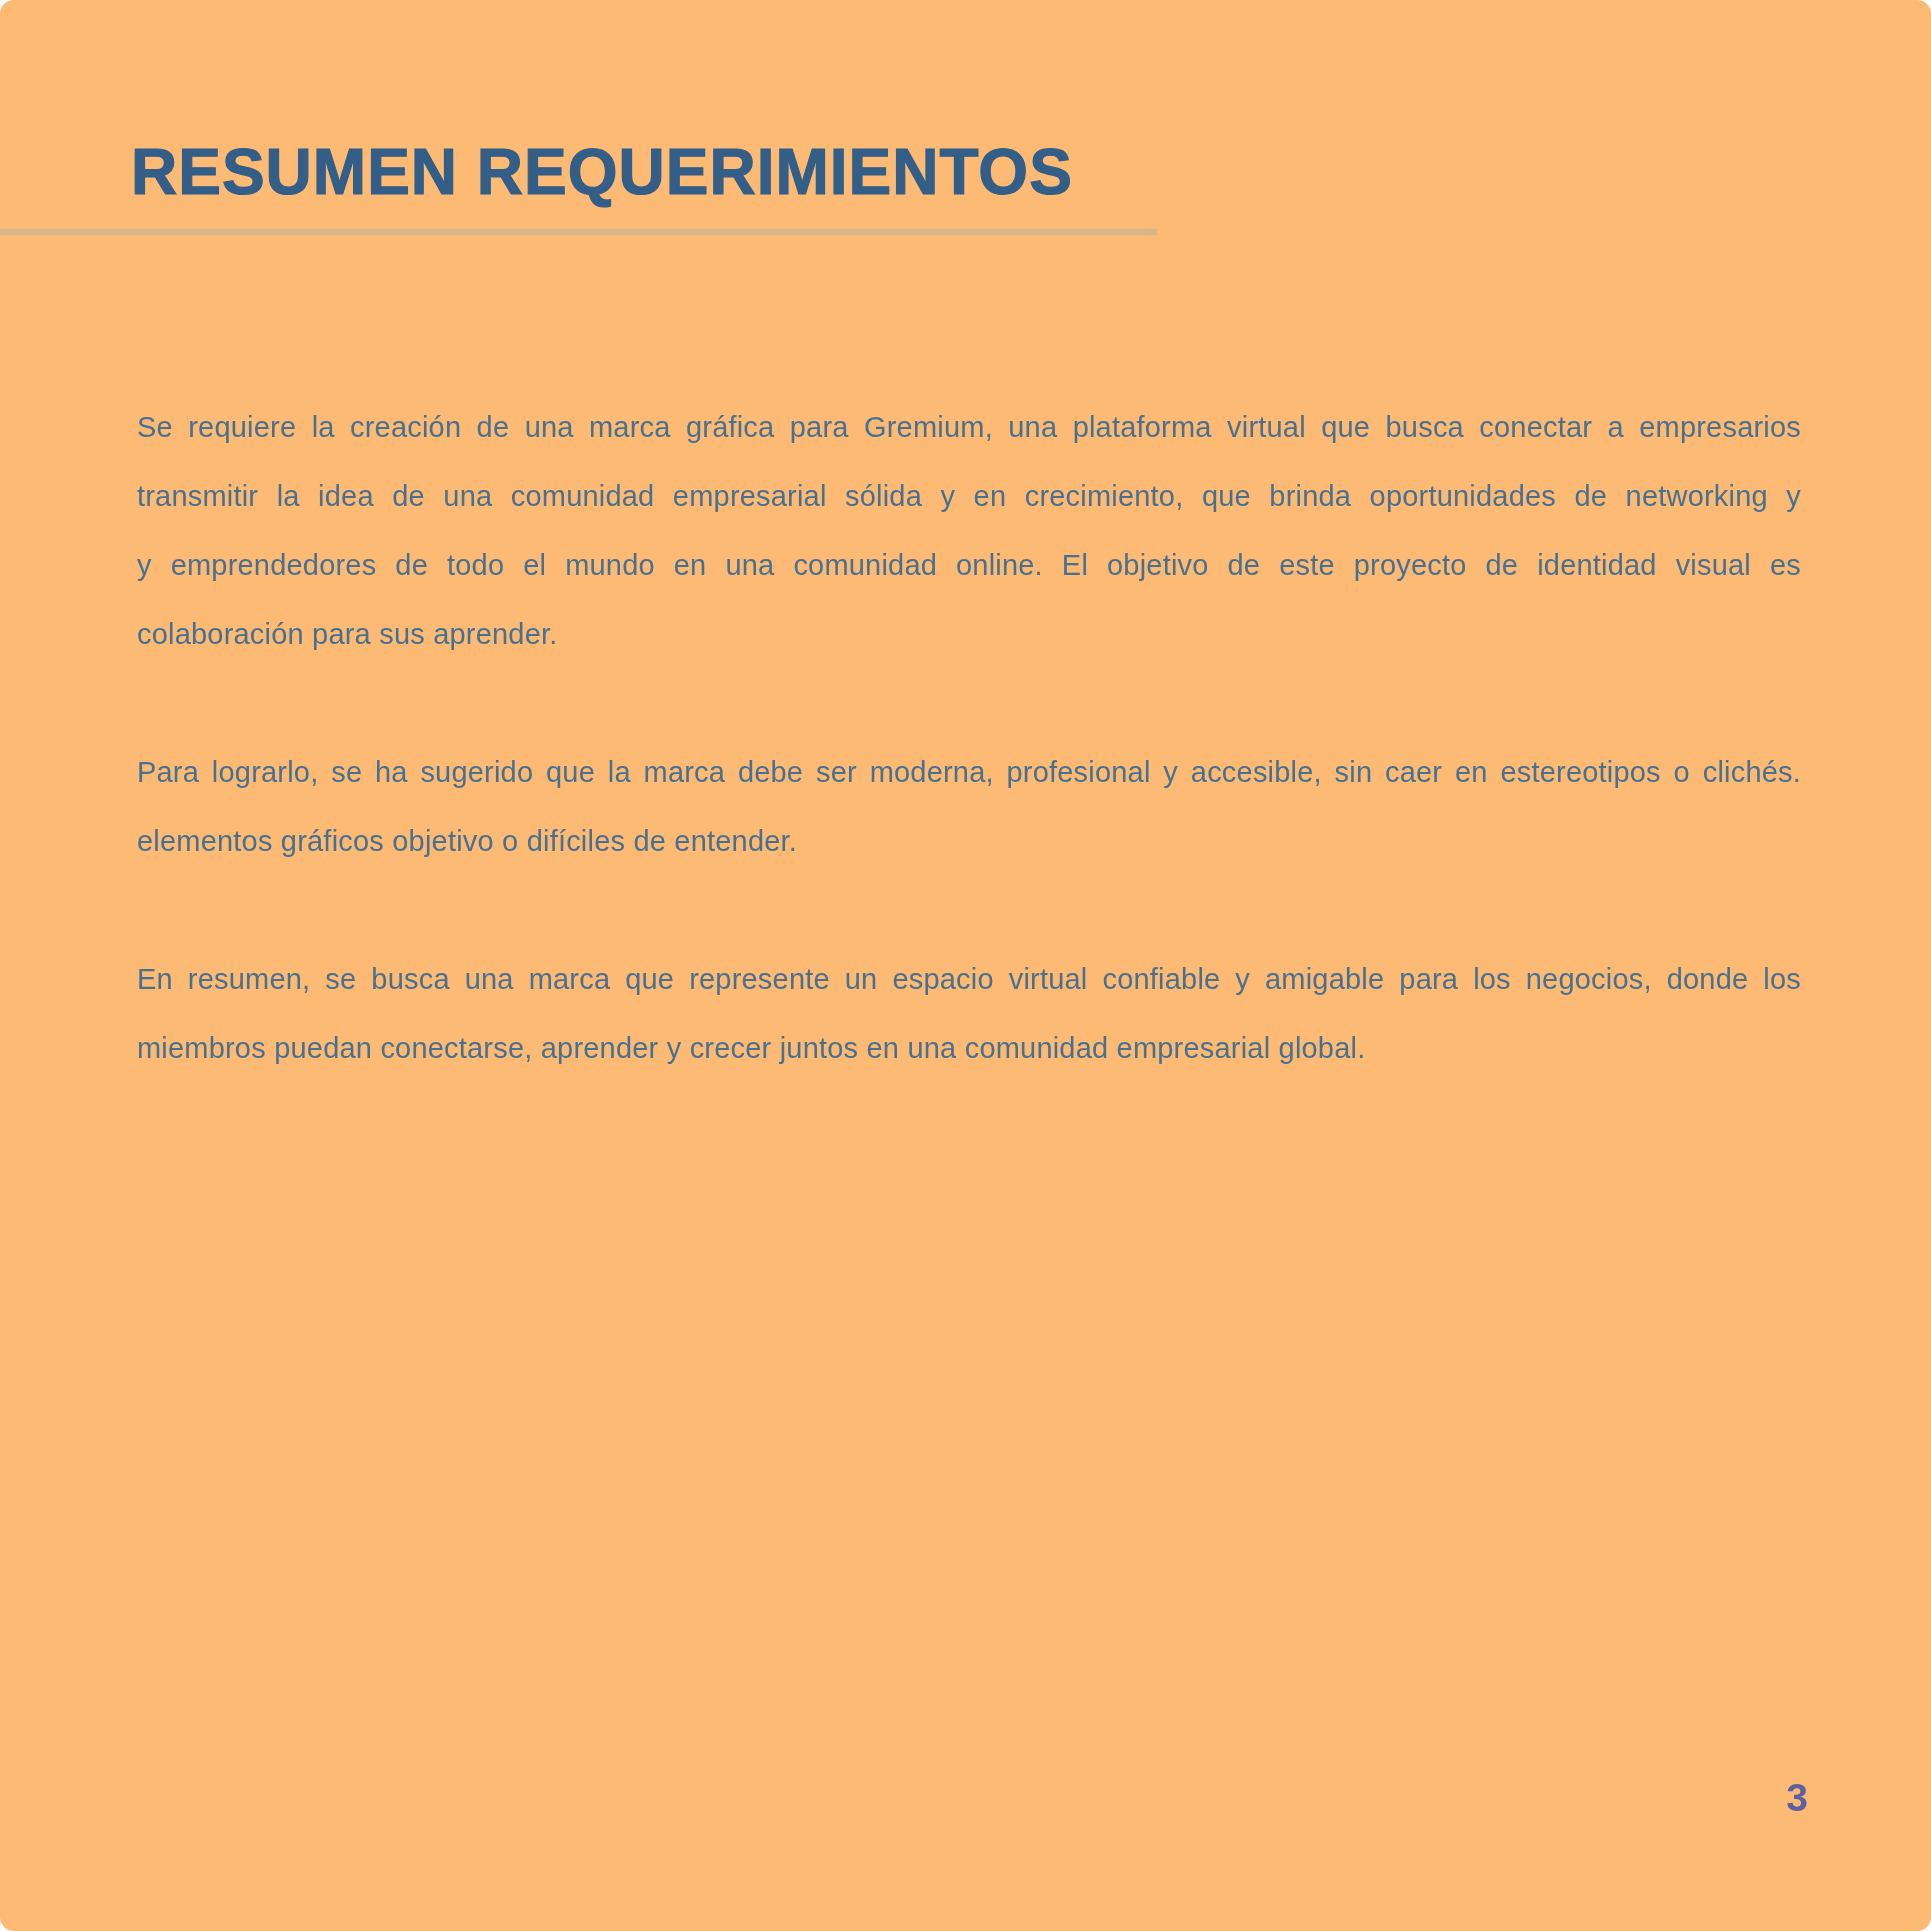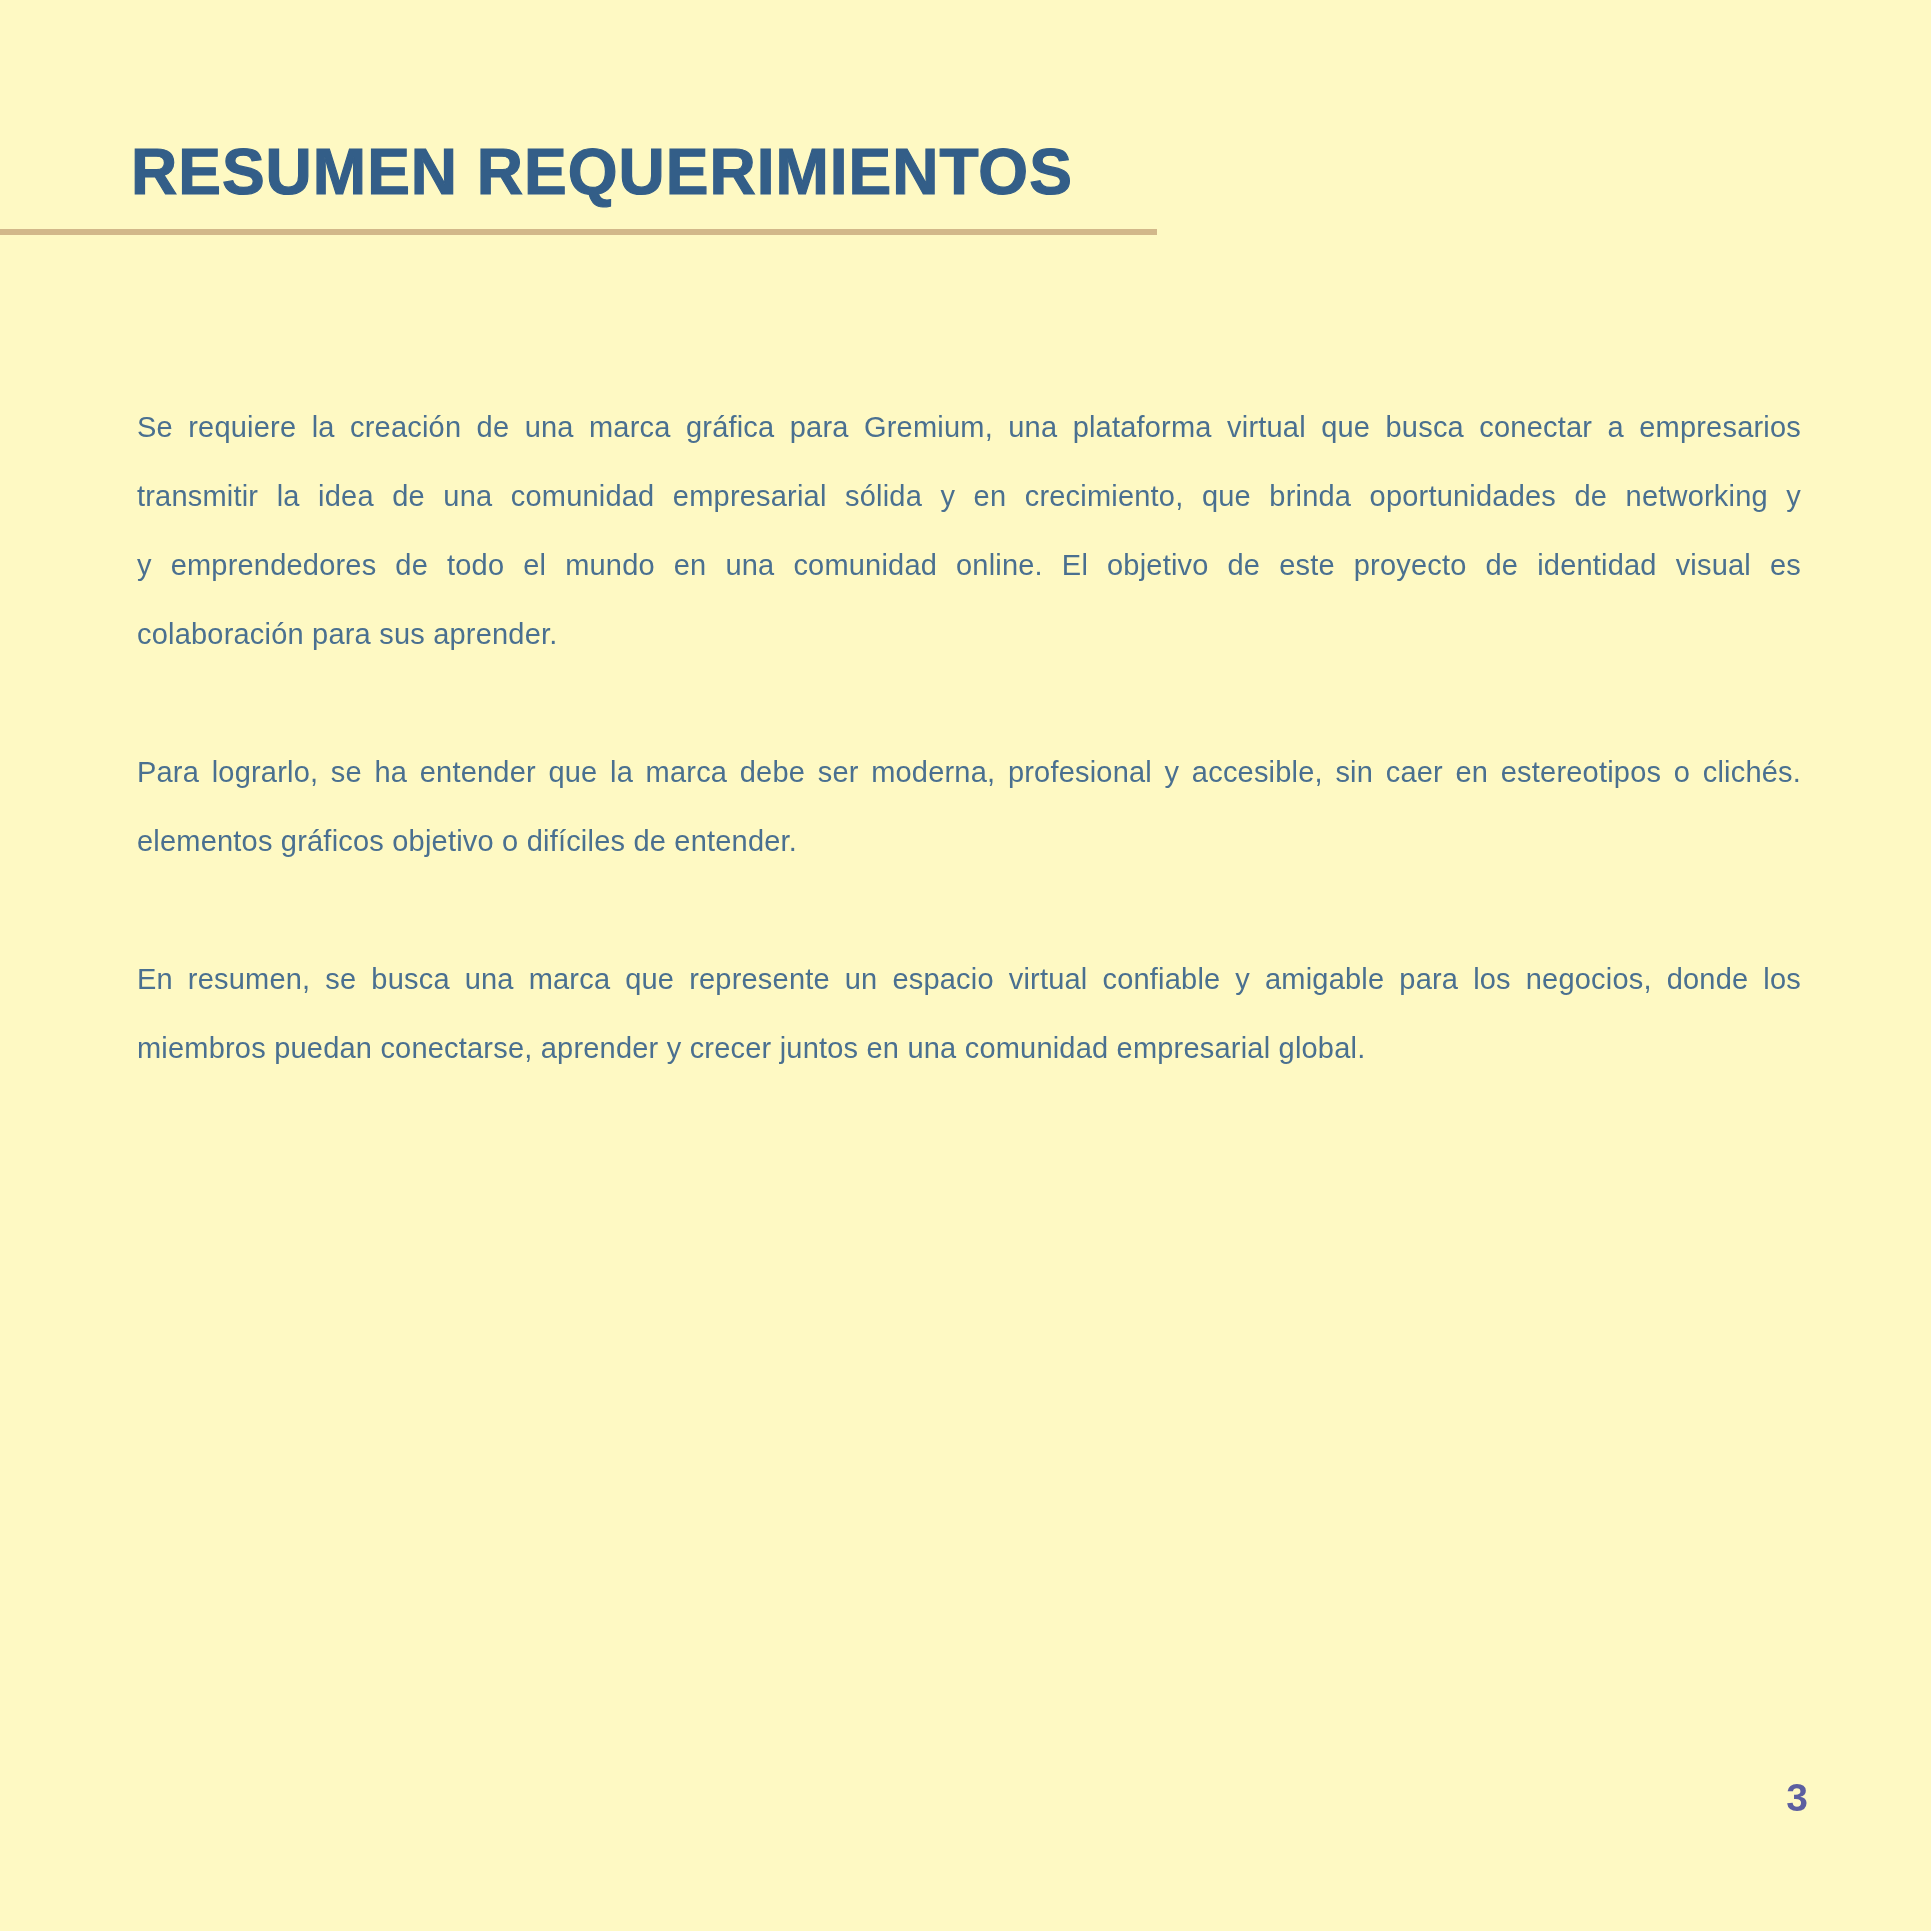--- a/index.html
+++ b/index.html
@@ -4,23 +4,24 @@
 <style>
   html, body {
     margin: 0;
     padding: 0;
     background: #ffffff;
   }
   .page {
     position: relative;
     width: 1931px;
     height: 1931px;
-    background: #fef9c3;
+    background: #fdba74;
     overflow: hidden;
     font-family: "Liberation Sans", sans-serif;
+    border-radius: 14px;
   }
   .title {
     position: absolute;
     left: 131px;
     top: 140px;
     margin: 0;
     font-size: 64px;
     line-height: 64px;
     font-weight: 700;
     letter-spacing: 1px;
@@ -78,21 +79,21 @@
   <div class="body-text">
 
     <div class="para">
       <div class="line">Se requiere la creación de una marca gráfica para Gremium, una plataforma virtual que busca conectar a empresarios</div>
       <div class="line">transmitir la idea de una comunidad empresarial sólida y en crecimiento, que brinda oportunidades de networking y</div>
       <div class="line">y emprendedores de todo el mundo en una comunidad online. El objetivo de este proyecto de identidad visual es</div>
       <div class="line last">colaboración para sus aprender.</div>
     </div>
 
     <div class="para">
-      <div class="line">Para lograrlo, se ha entender que la marca debe ser moderna, profesional y accesible, sin caer en estereotipos o clichés.</div>
+      <div class="line">Para lograrlo, se ha sugerido que la marca debe ser moderna, profesional y accesible, sin caer en estereotipos o clichés.</div>
       <div class="line last">elementos gráficos objetivo o difíciles de entender.</div>
     </div>
 
     <div class="para">
       <div class="line">En resumen, se busca una marca que represente un espacio virtual confiable y amigable para los negocios, donde los</div>
       <div class="line last">miembros puedan conectarse, aprender y crecer juntos en una comunidad empresarial global.</div>
     </div>
 
   </div>
 

